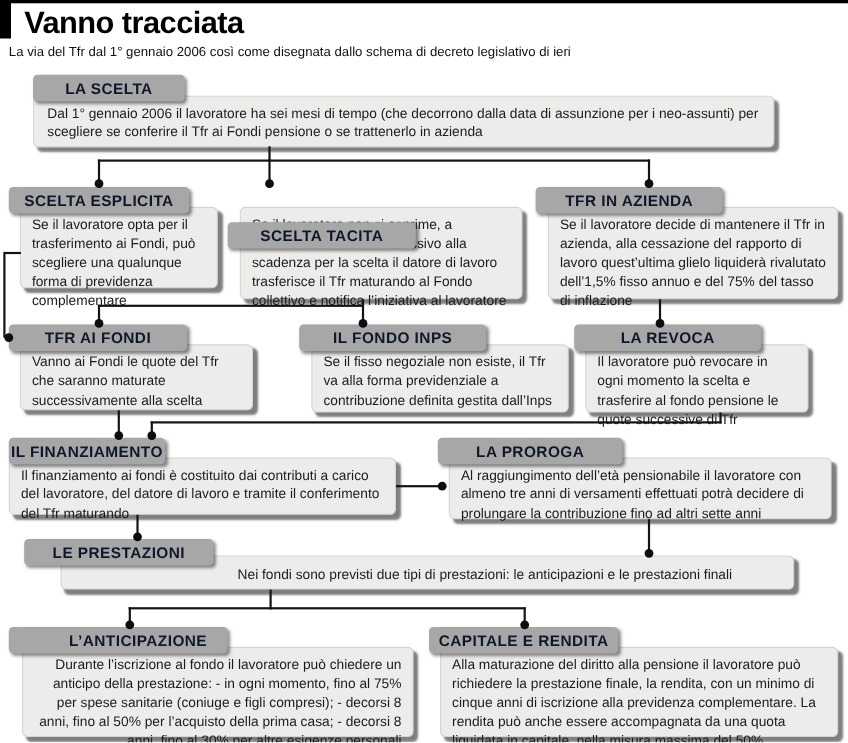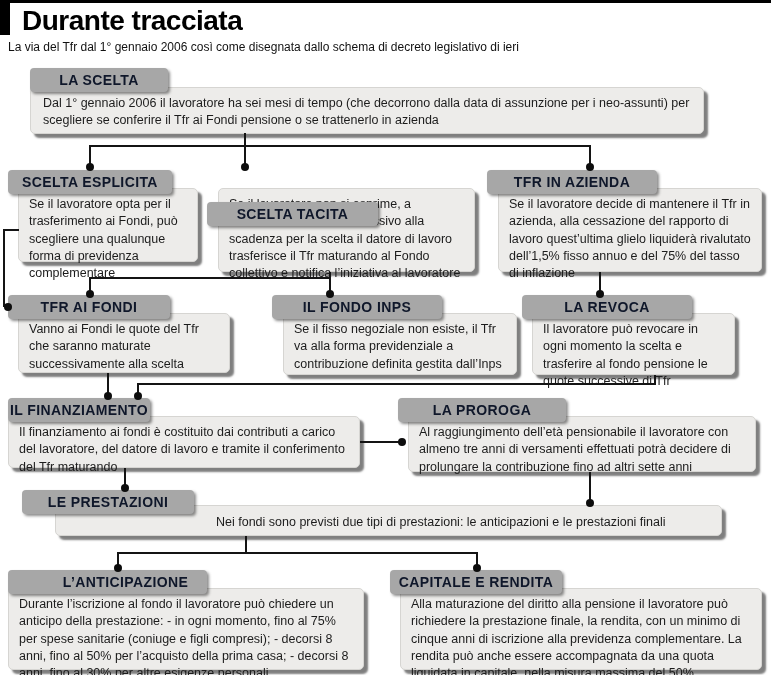--- a/index.html
+++ b/index.html
@@ -29,21 +29,21 @@
   .hl{position:absolute;height:2px;background:#141414;z-index:3;}
   .dot{position:absolute;width:8px;height:8px;background:#0d0d0d;border-radius:50%;z-index:6;}
 </style>
 </head>
 <body>
 
 <div id="canvas">
 
   <div class="toprule"></div>
   <div class="leftblock"></div>
-  <div class="title">Durante tracciata</div>
+  <div class="title">Vanno tracciata</div>
   <div class="subtitle">La via del Tfr dal 1° gennaio 2006 così come disegnata dallo schema di decreto legislativo di ieri</div>
 
   <div class="pill" style="left:30px;top:68px;width:138px;">LA SCELTA</div>
   <div class="box" style="left:30px;top:87px;width:674px;height:47px;padding-left:12px;">Dal 1° gennaio 2006 il lavoratore ha sei mesi di tempo (che decorrono dalla data di assunzione per i neo-assunti) per scegliere se conferire il Tfr ai Fondi pensione o se trattenerlo in azienda</div>
 
   <div class="vl" style="left:244px;top:133px;height:14px;"></div>
   <div class="hl" style="left:89px;top:145px;width:502px;"></div>
   <div class="vl" style="left:89px;top:145px;height:25px;"></div>
   <div class="dot" style="left:86px;top:163px;"></div>
   <div class="vl" style="left:244px;top:145px;height:25px;"></div>
@@ -107,18 +107,18 @@
   <div class="box" style="left:55px;top:505px;width:667px;height:31px;padding:8px 10px 0 160px;">Nei fondi sono previsti due tipi di prestazioni: le anticipazioni e le prestazioni finali</div>
 
   <div class="vl" style="left:245px;top:536px;height:18px;"></div>
   <div class="hl" style="left:117px;top:552px;width:361px;"></div>
   <div class="vl" style="left:117px;top:552px;height:18px;"></div>
   <div class="dot" style="left:114px;top:564px;"></div>
   <div class="vl" style="left:476px;top:552px;height:18px;"></div>
   <div class="dot" style="left:473px;top:564px;"></div>
 
   <div class="pill" style="left:8px;top:570px;width:163px;padding-left:36px;">L’ANTICIPAZIONE</div>
-  <div class="box" style="left:8px;top:588px;width:356px;height:82px;">Durante l’iscrizione al fondo il lavoratore può chiedere un anticipo della prestazione: - in ogni momento, fino al 75% per spese sanitarie (coniuge e figli compresi); - decorsi 8 anni, fino al 50% per l’acquisto della prima casa; - decorsi 8 anni, fino al 30% per altre esigenze personali</div>
+  <div class="box" style="left:20px;top:588px;width:356px;height:82px;text-align:right;">Durante l’iscrizione al fondo il lavoratore può chiedere un anticipo della prestazione: - in ogni momento, fino al 75% per spese sanitarie (coniuge e figli compresi); - decorsi 8 anni, fino al 50% per l’acquisto della prima casa; - decorsi 8 anni, fino al 30% per altre esigenze personali</div>
 
   <div class="pill" style="left:390px;top:570px;width:172px;">CAPITALE E RENDITA</div>
   <div class="box" style="left:400px;top:588px;width:362px;height:82px;">Alla maturazione del diritto alla pensione il lavoratore può richiedere la prestazione finale, la rendita, con un minimo di cinque anni di iscrizione alla previdenza complementare. La rendita può anche essere accompagnata da una quota liquidata in capitale, nella misura massima del 50%</div>
 
 </div>
 
 </body></html>

